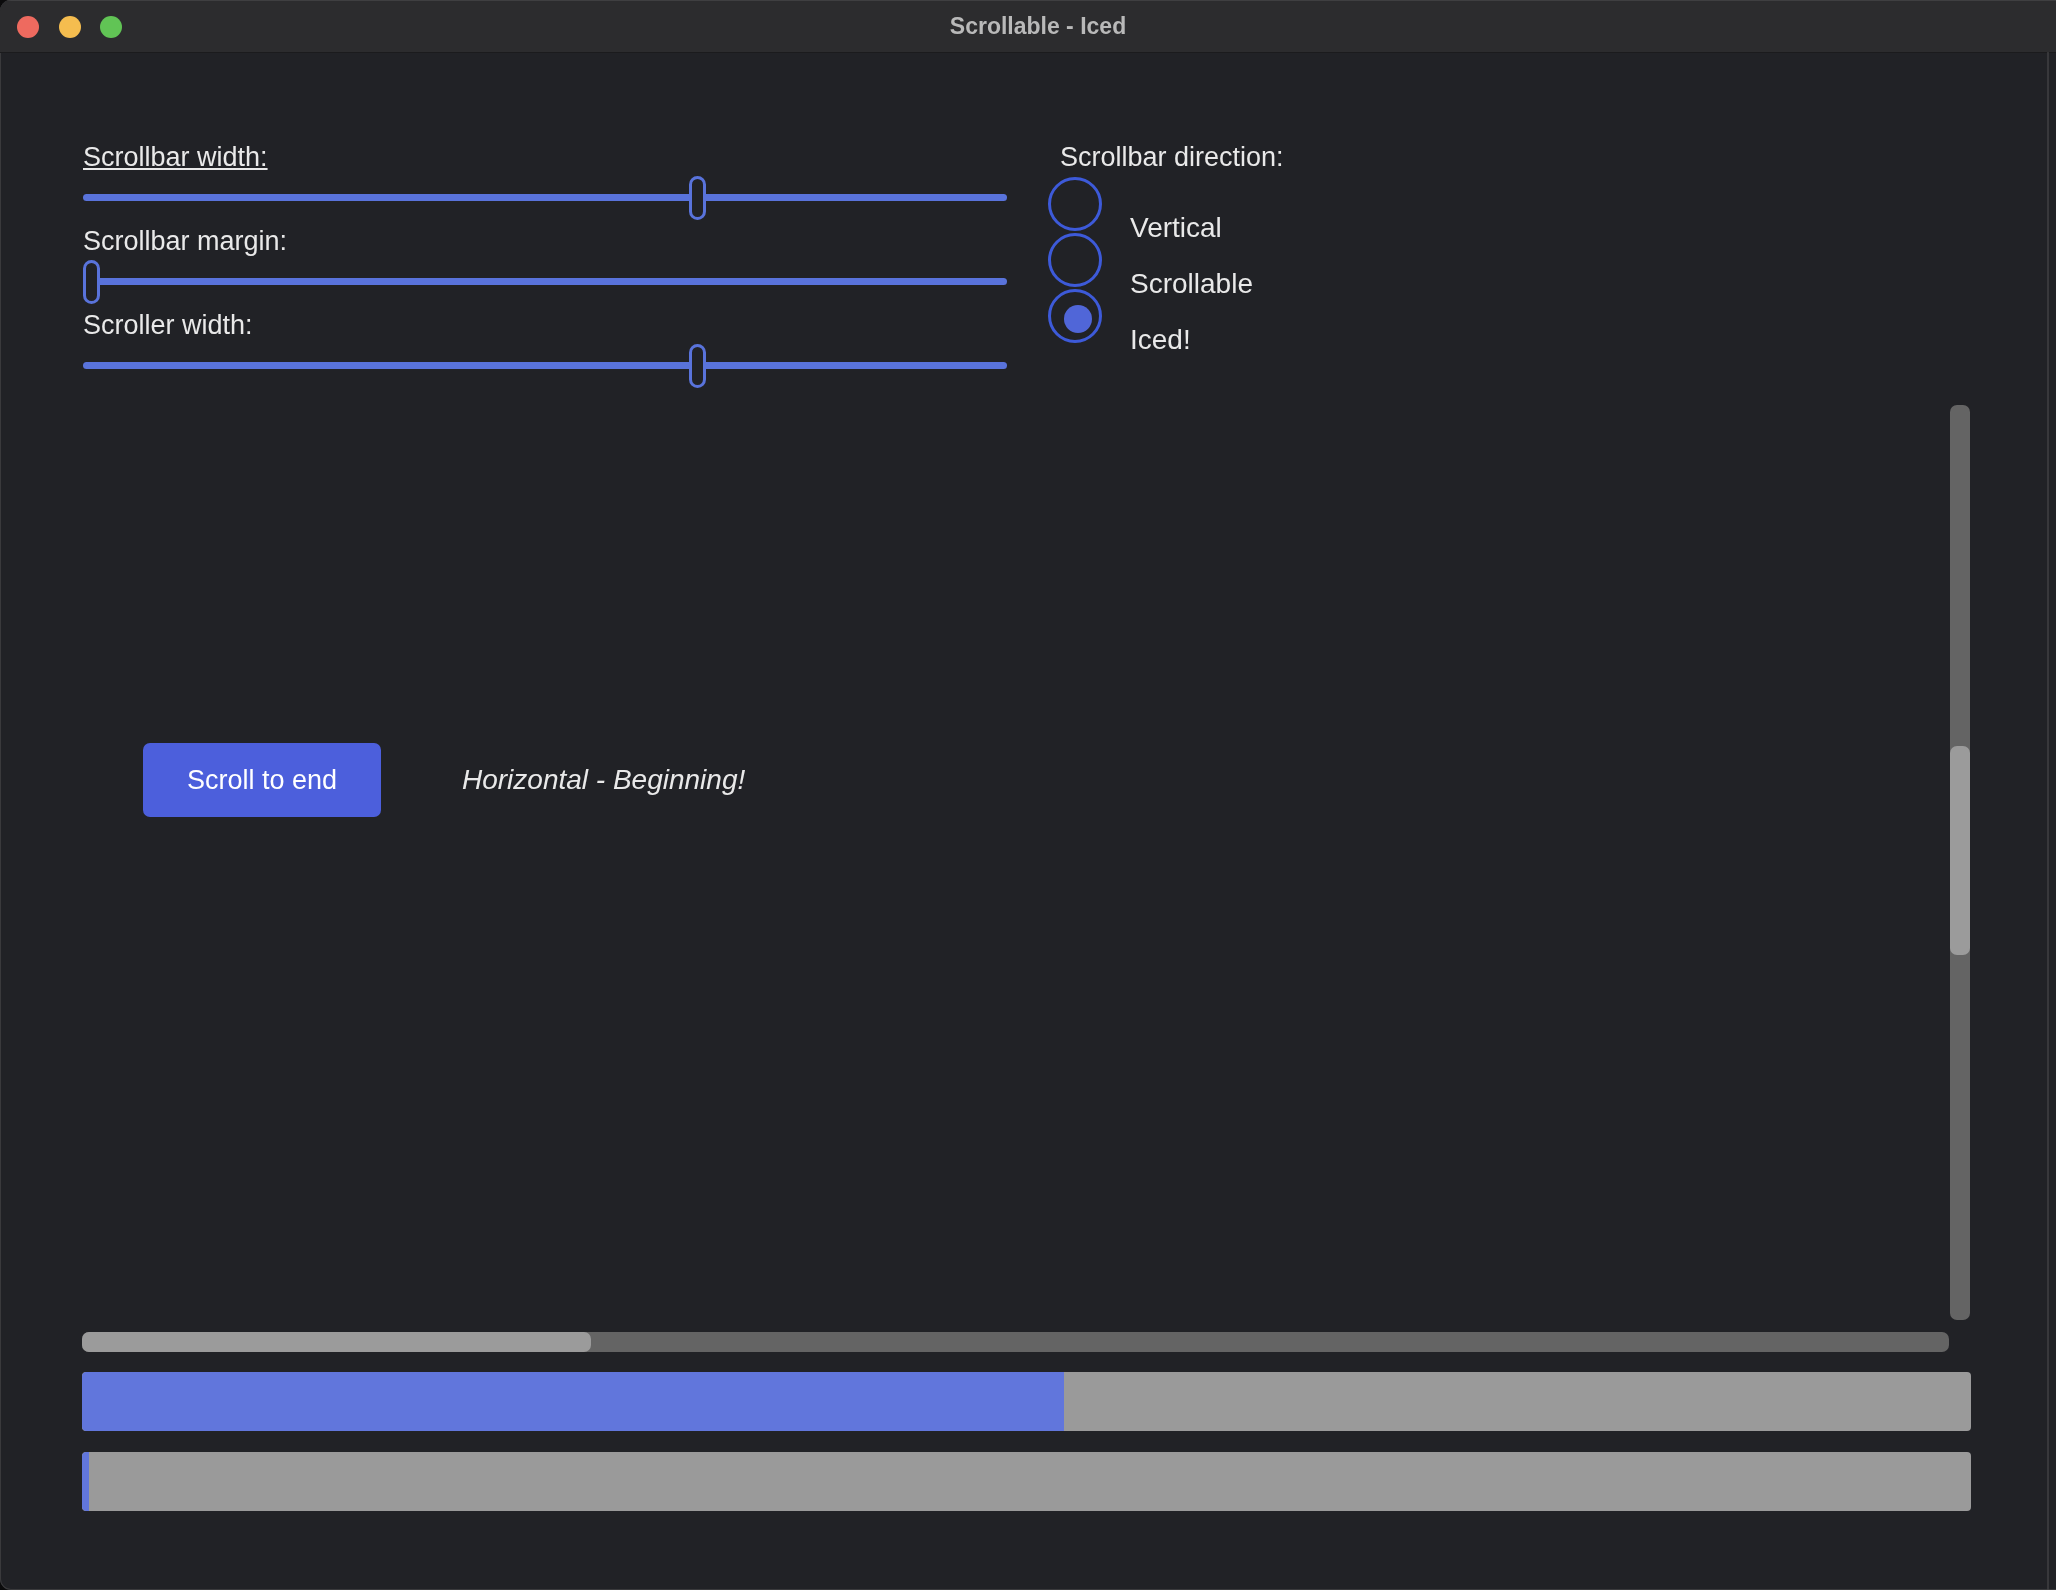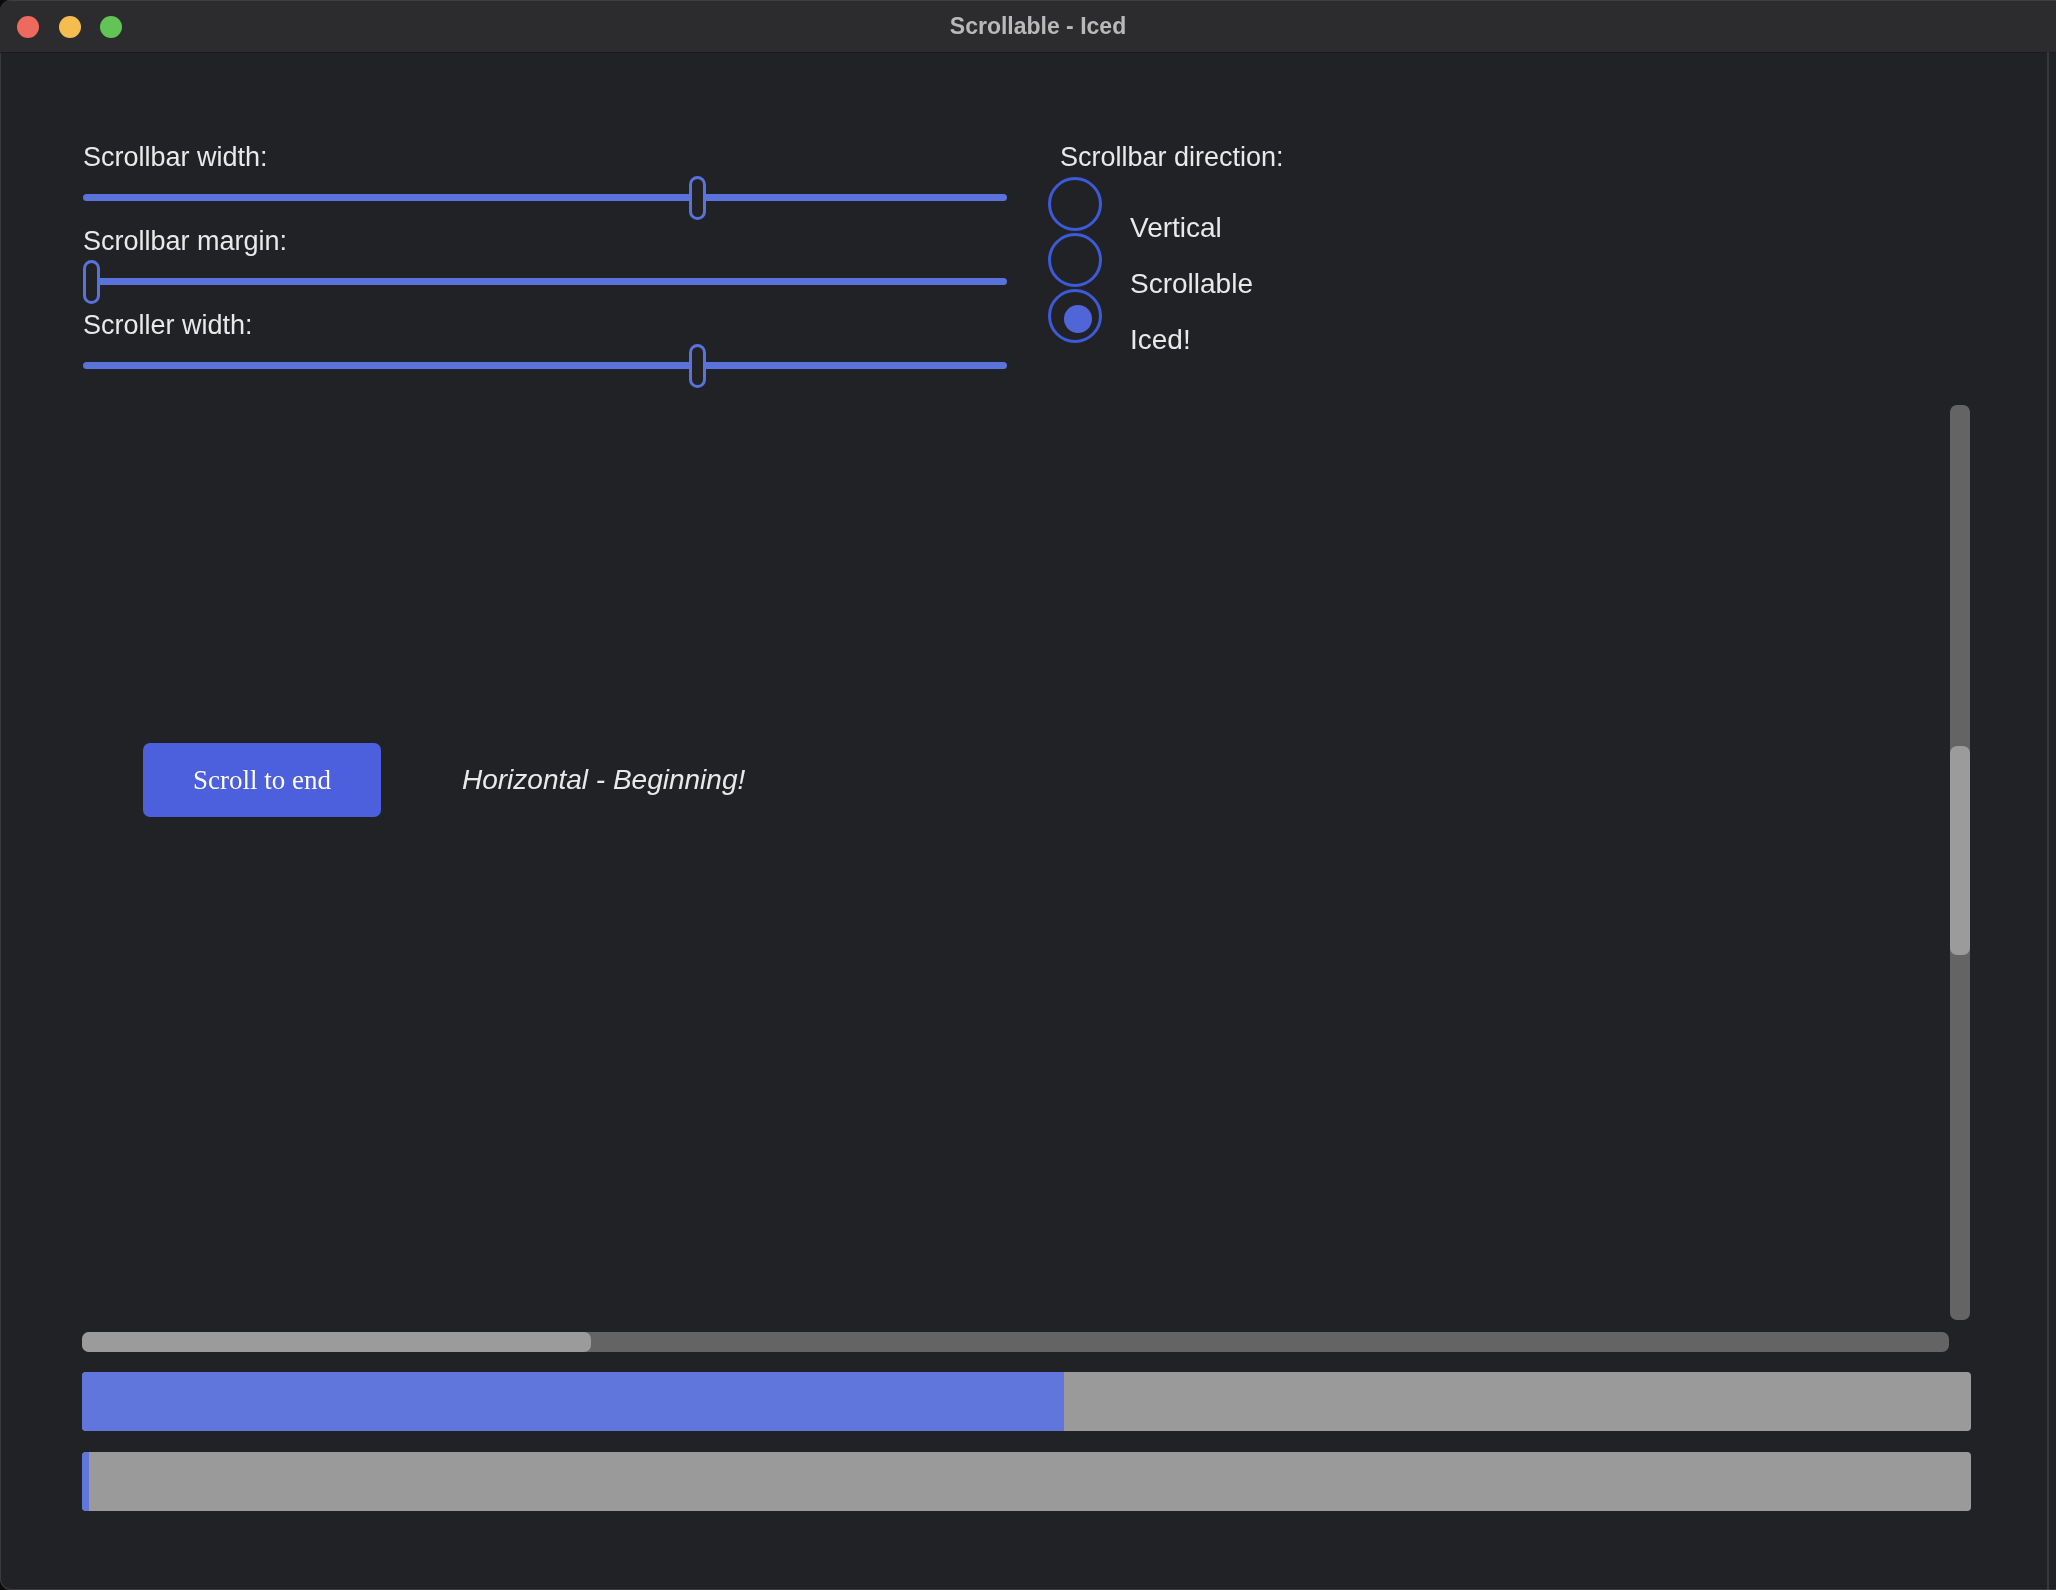--- a/index.html
+++ b/index.html
@@ -54,21 +54,21 @@
     background:var(--radio-dot,#5066d8);
   }
   .radio-label{
     position:absolute;left:82px;top:11px;color:var(--label-text,#e9e9e9);
     font-size:28px;line-height:32px;white-space:nowrap;margin-top:24px;
   }
   
   .btn{
     position:absolute;left:143px;top:743px;width:238px;height:74px;
     background:var(--button,#4c5fdc);border:none;border-radius:7px;
-    color:#ffffff;font-size:27px;font-family:Liberation Serif, serif;
+    color:#ffffff;font-size:27px;font-family:Liberation Sans, sans-serif;
     cursor:pointer;
   }
   .status{
     position:absolute;left:462px;top:764px;
     color:var(--label-text,#e9e9e9);font-size:28px;line-height:32px;white-space:nowrap;font-style:italic;
   }
   
   .v-rail{
     position:absolute;left:1950px;top:405px;width:20px;height:915px;
     background:var(--rail,#646464);border-radius:7px;
@@ -106,21 +106,21 @@
 
 <div class="window">
 
   <div class="titlebar">
     <div class="traffic t-red"></div>
     <div class="traffic t-yellow"></div>
     <div class="traffic t-green"></div>
     <div class="title">Scrollable - Iced</div>
   </div>
 
-  <div class="lbl" style="left:83px;top:141px;">Scrollbar width:</div>
+  <div class="lbl" style="left:83px;top:141px;text-decoration:underline;">Scrollbar width:</div>
   <div class="lbl" style="left:83px;top:225px;">Scrollbar margin:</div>
   <div class="lbl" style="left:83px;top:309px;">Scroller width:</div>
 
   <div class="slider" style="top:176px;">
     <div class="track"></div>
     <div class="handle" style="left: 606px;"></div>
   </div>
   <div class="slider" style="top:260px;">
     <div class="track"></div>
     <div class="handle" style="left: 0px;"></div>

